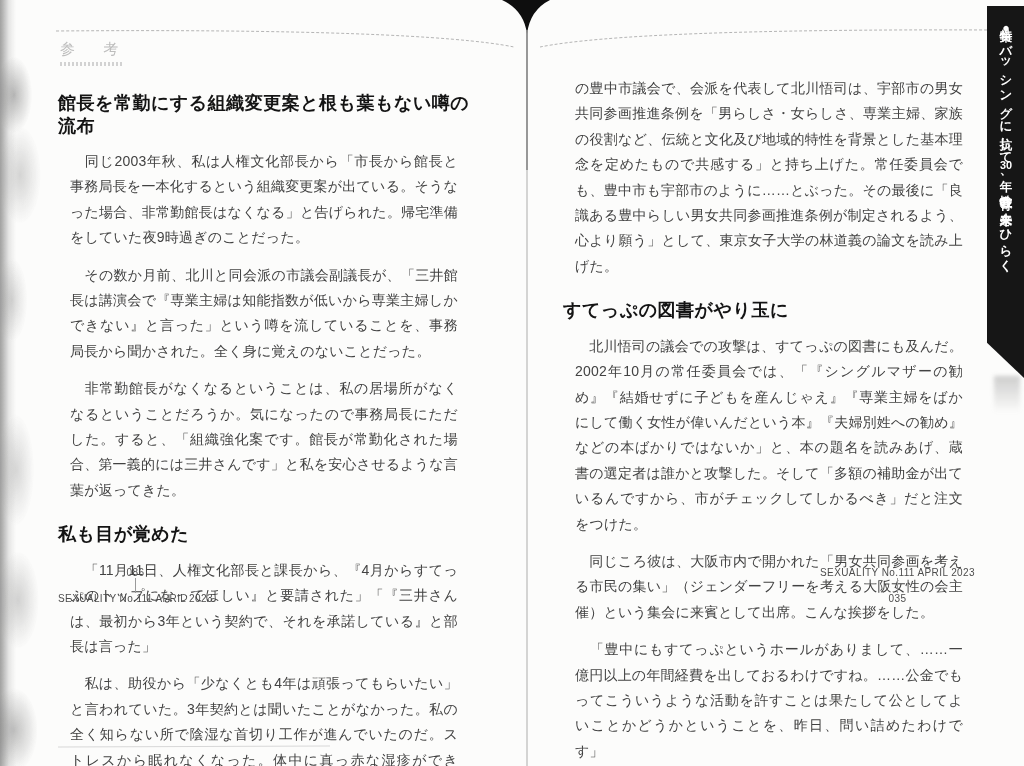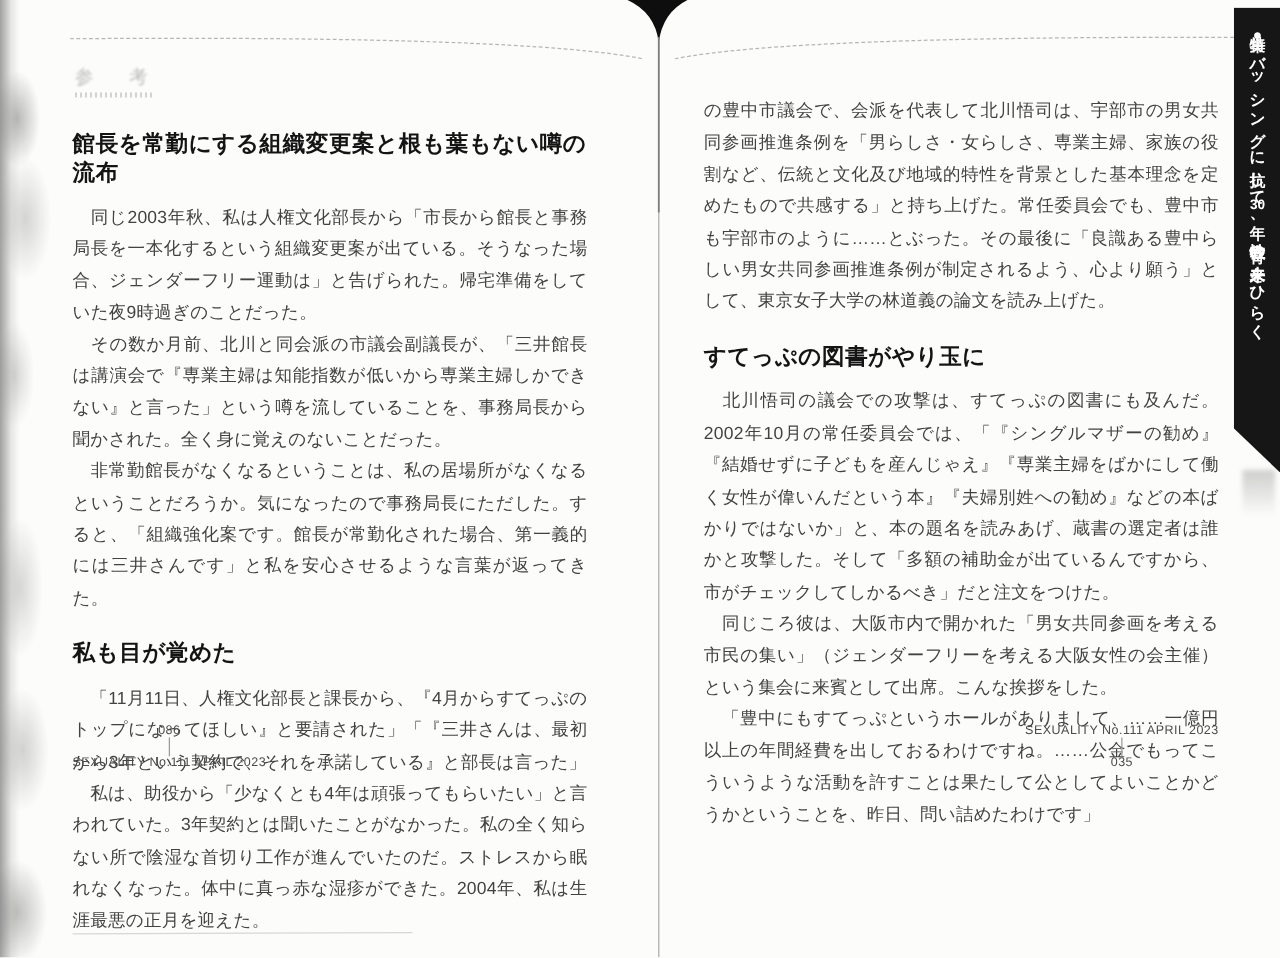--- a/index.html
+++ b/index.html
@@ -24,21 +24,21 @@
       radial-gradient(ellipse 30px 70px at 18px 600px, rgba(90,90,90,.32), transparent 70%),
       radial-gradient(ellipse 34px 60px at 14px 730px, rgba(70,70,70,.40), transparent 70%);
     filter: blur(.6px) contrast(1.1);
     opacity: .8;
   }
 
   
   .fold-art { position: absolute; left: 0; top: 0; pointer-events: none; }
 
   
-  .page { position: absolute; top: 16px; width: 412px; height: 616px; }
+  .page { position: absolute; top: 4px; width: 412px; height: 616px; }
   .page-left  { left: 58px; }
   .page-right { left: 563px; }
   .page-inner-left  { padding-top: 88px; }
   .page-inner-right { padding-top: 60px; }
 
   .ghost {
     position: absolute; left: 2px; top: 36px;
     font-size: 15px; letter-spacing: 12px; color: #8a8a8a;
     opacity: .55; filter: blur(.7px);
   }
@@ -48,21 +48,21 @@
     opacity: .5; filter: blur(.5px);
   }
 
   .heading {
     font-size: 18px; font-weight: bold; color: #141414;
     margin: 20px 0 12px 0; letter-spacing: .5px; line-height: 1.25;
   }
   .heading.first { margin-top: 0; }
   .para {
     font-size: 14px; line-height: 25.4px; color: #424242;
-    margin: 0; text-align: justify; letter-spacing: .2px;
+    margin: 12px; text-align: justify; letter-spacing: .2px;
   }
 
   .footer {
     position: absolute; bottom: 16px; font-size: 10px; color: #4c4c4c;
     display: flex; align-items: center; letter-spacing: .4px; flex-direction: column;
   }
   .footer-left  { left: 0; }
   .footer-right { right: 0; }
   .fdiv {
     display: inline-block; width: 1px; height: 15px; background: #9a9a9a;
@@ -103,21 +103,21 @@
     <path d="M540,47 C600,35 750,29 992,30" fill="none" stroke="#b5b5b5" stroke-width="1" stroke-dasharray="3,2"></path>
     <line x1="58" y1="747" x2="330" y2="746" stroke="#d7d7d7" stroke-width="1"></line>
   </svg>
 
   <div class="page page-left">
     <div class="ghost">参 考</div>
     <div class="ghost-sub"></div>
 
     <div class="page-inner-left">
       <h2 class="heading first">館長を常勤にする組織変更案と根も葉もない噂の流布</h2>
-      <p class="para">　同じ2003年秋、私は人権文化部長から「市長から館長と事務局長を一本化するという組織変更案が出ている。そうなった場合、ジェンダーフリー運動は」と告げられた。帰宅準備をしていた夜9時過ぎのことだった。</p>
+      <p class="para">　同じ2003年秋、私は人権文化部長から「市長から館長と事務局長を一本化するという組織変更案が出ている。そうなった場合、非常勤館長はなくなる」と告げられた。帰宅準備をしていた夜9時過ぎのことだった。</p>
       <p class="para">　その数か月前、北川と同会派の市議会副議長が、「三井館長は講演会で『専業主婦は知能指数が低いから専業主婦しかできない』と言った」という噂を流していることを、事務局長から聞かされた。全く身に覚えのないことだった。</p>
       <p class="para">　非常勤館長がなくなるということは、私の居場所がなくなるということだろうか。気になったので事務局長にただした。すると、「組織強化案です。館長が常勤化された場合、第一義的には三井さんです」と私を安心させるような言葉が返ってきた。</p>
       <h2 class="heading">私も目が覚めた</h2>
       <p class="para">　「11月11日、人権文化部長と課長から、『4月からすてっぷのトップになってほしい』と要請された」「『三井さんは、最初から3年という契約で、それを承諾している』と部長は言った」</p>
       <p class="para">　私は、助役から「少なくとも4年は頑張ってもらいたい」と言われていた。3年契約とは聞いたことがなかった。私の全く知らない所で陰湿な首切り工作が進んでいたのだ。ストレスから眠れなくなった。体中に真っ赤な湿疹ができた。2004年、私は生涯最悪の正月を迎えた。</p>
 
     </div>
 
     <div class="footer footer-left">
       <span>086</span>

